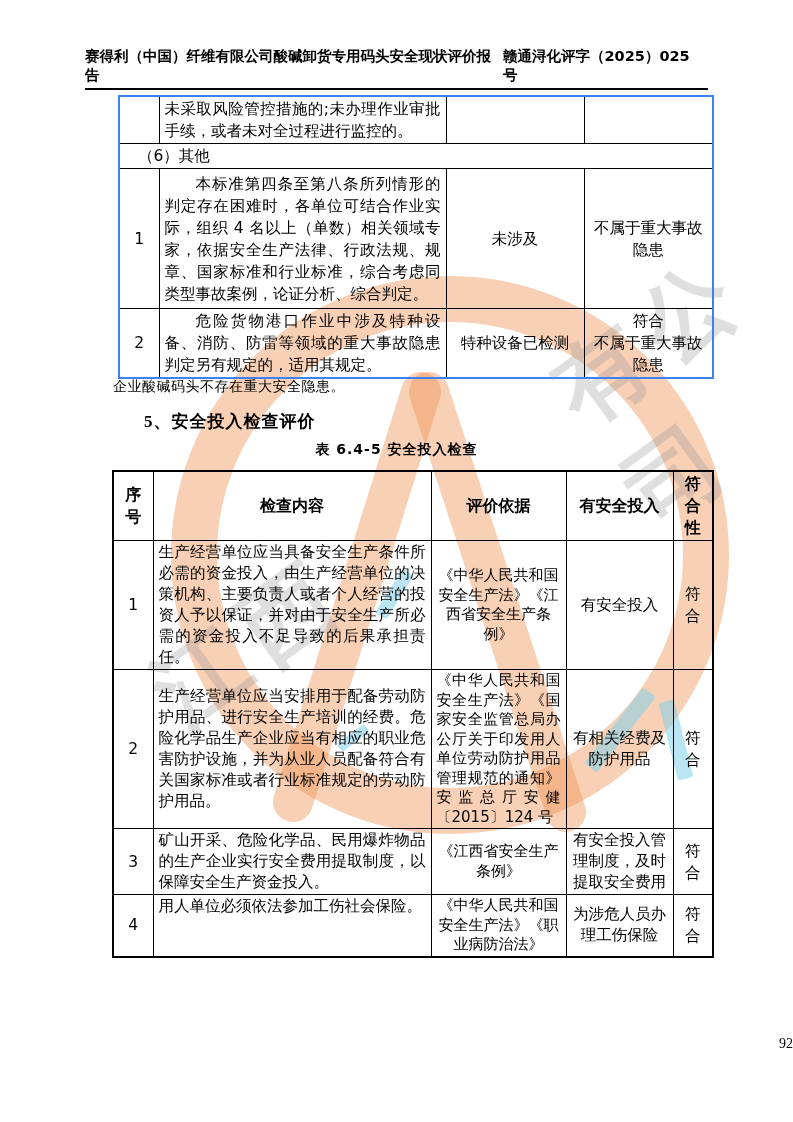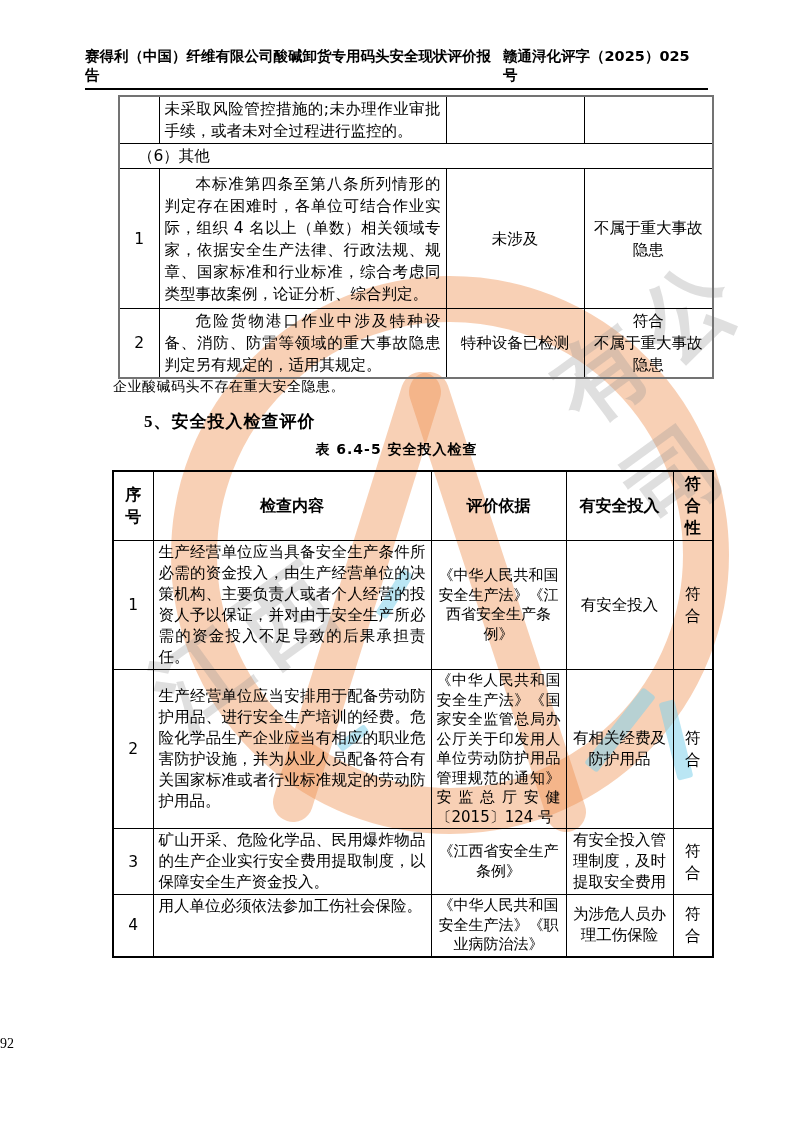--- a/index.html
+++ b/index.html
@@ -12,38 +12,38 @@
   
   .hdr{position:absolute;left:85px;top:47px;width:623px;display:flex;justify-content:space-between;
        border-bottom:2.5px solid #000;padding-bottom:3px;}
   .hdr .l{font-weight:bold;font-size:14.5px;font-family:"DejaVu Sans",sans-serif;}
   .hdr .r{font-size:14.5px;font-family:"DejaVu Sans",sans-serif;font-weight:bold;}
 
   
   table{border-collapse:collapse;table-layout:fixed;font-family:"DejaVu Sans",sans-serif;}
   td,th{border:1px solid #000;padding:1px 5px;vertical-align:middle;font-weight:normal;
         font-size:15.5px;line-height:22px;overflow:hidden;}
-  #table1{position:absolute;left:118px;top:95px;width:594px;border:2px solid #737373;}
+  #table1{position:absolute;left:118px;top:95px;width:594px;border:2px solid #3b82f6;}
   #table2{position:absolute;left:112px;top:470px;width:600px;border:2px solid #000;}
   .seq{text-align:center;}
   .cjust{text-align:justify;}
   .ind2 .cell-text{text-indent:2em;display:block;}
   .cjust .cell-text{display:block;}
   .ctr{text-align:center;}
   .prewrap{white-space:pre-line;}
   #table2 th{font-weight:bold;text-align:center;font-size:16px;line-height:22px;}
   .basis{font-size:15px;line-height:19.5px;margin-top:7px;}
   .situ{font-size:15.5px;line-height:21px;text-align:center;}
 
   .para{position:absolute;left:85px;top:378px;width:623px;font-size:14px;letter-spacing:0.5px;}
   .para .t{text-indent:2em;display:block;}
   .h5{position:absolute;left:144px;top:410px;font-size:17px;font-weight:bold;letter-spacing:1px;}
   .caption{position:absolute;left:85px;top:441px;width:623px;text-align:center;font-weight:bold;
            font-size:14px;font-family:"DejaVu Sans",sans-serif;letter-spacing:1px;}
-  .pageno{position:absolute;left:0;top:1036px;width:793px;text-align:left;font-size:14px;}
+  .pageno{position:absolute;left:0;top:1036px;width:793px;text-align:right;font-size:14px;}
 
   
   .wm-text{position:absolute;font-family:"DejaVu Sans",sans-serif;font-weight:bold;
            color:rgba(150,150,150,0.30);letter-spacing:14px;}
   .wm-frag1{left:128px;top:655px;font-size:92px;transform:rotate(-36deg);transform-origin:left top;}
   .wm-frag2{left:528px;top:352px;font-size:92px;transform:rotate(-36deg);transform-origin:left top;}
   .cyan{position:absolute;background:rgba(130,210,235,0.55);border-radius:3px;}
   .cyan1{left:612px;top:682px;width:16px;height:96px;transform:rotate(38deg);}
   .cyan2{left:668px;top:700px;width:16px;height:80px;transform:rotate(-14deg);}
   .cyan3{left:388px;top:568px;width:13px;height:52px;transform:rotate(32deg);}

